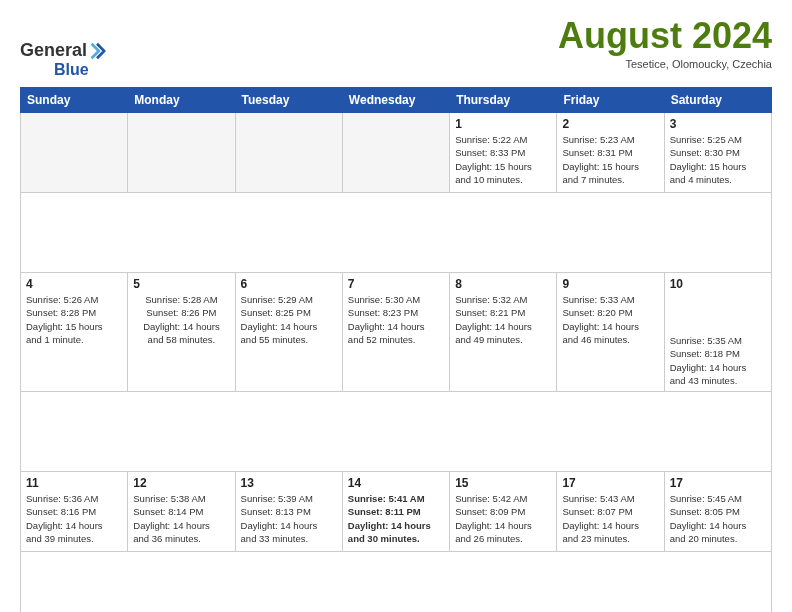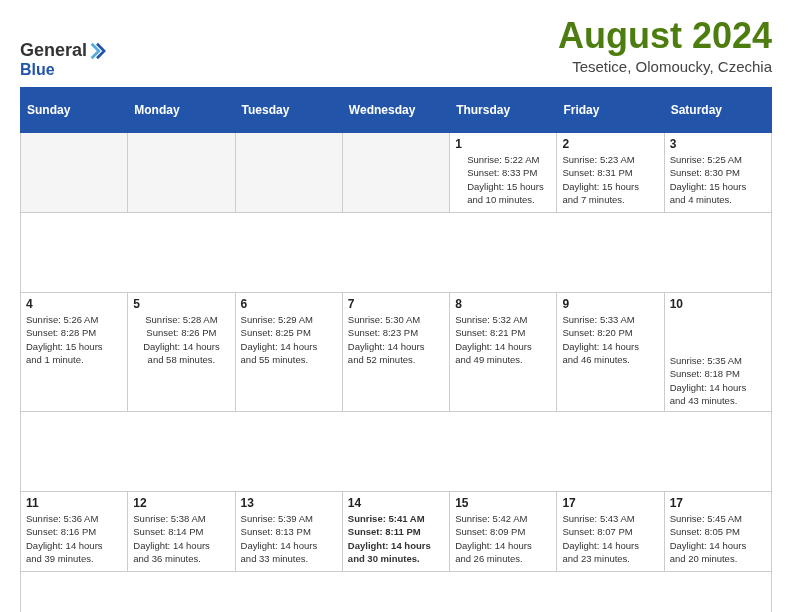--- a/index.html
+++ b/index.html
@@ -33,51 +33,52 @@
       color: #1a1a2e;
       margin-top: 24px;
     }
     .logo-general {
       color: #333;
       font-weight: bold;
     }
     .logo-blue {
       color: #2255aa;
       font-weight: bold;
+      margin-left: 34px;
     }
     .logo-icon {
       width: 18px;
       height: 18px;
       margin: 0 1px;
     }
     .title-block {
       text-align: right;
     }
     .main-title {
       font-size: 36px;
       font-weight: bold;
       color: #4d7c0f;
       line-height: 1.1;
     }
     .subtitle {
-      font-size: 15px;
+      font-size: 11px;
       color: #444;
       margin-top: 2px;
     }
     .calendar {
       width: 100%;
       border-collapse: collapse;
       margin-top: 6px;
     }
     .calendar thead tr th {
       background: #2255aa;
       color: #fff;
       font-size: 12px;
       font-weight: bold;
-      padding: 15px 6px;
+      padding: 5px 6px;
       border: 1px solid #2255aa;
       text-align: left;
     }
     .calendar tbody tr td {
       border: 1px solid #ccc;
       vertical-align: top;
       padding: 4px 5px;
       font-size: 10px;
       color: #222;
       background: #fff;
@@ -140,21 +141,21 @@
         </tr>
     </thead>
     <tbody id="calendar-body">
     <tr>
           <td class="empty"></td>
           <td class="empty"></td>
           <td class="empty"></td>
           <td class="empty"></td>
           <td>
             <span class="day-num">1</span>
-            <div class="day-info" style="white-space: pre-line; margin-left: 12px;">Sunrise: 5:22 AM
+            <div class="day-info" style="white-space: pre-line;">Sunrise: 5:22 AM
 Sunset: 8:33 PM
 Daylight: 15 hours
 and 10 minutes.</div>
           </td>
           <td>
             <span class="day-num">2</span>
             <div class="day-info" style="white-space: pre-line;">Sunrise: 5:23 AM
 Sunset: 8:31 PM
 Daylight: 15 hours
 and 7 minutes.</div>

